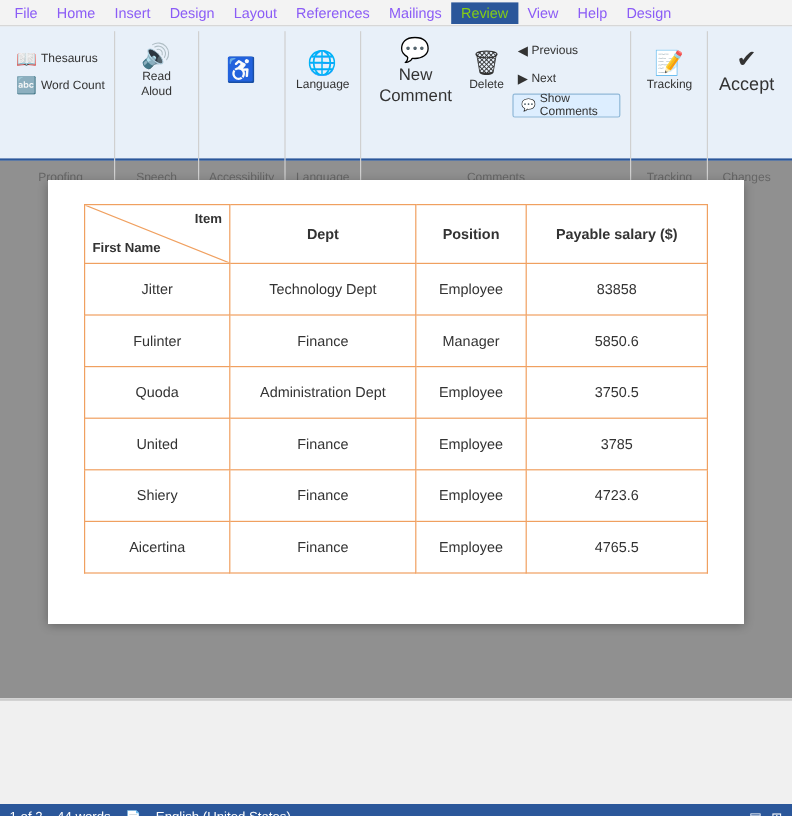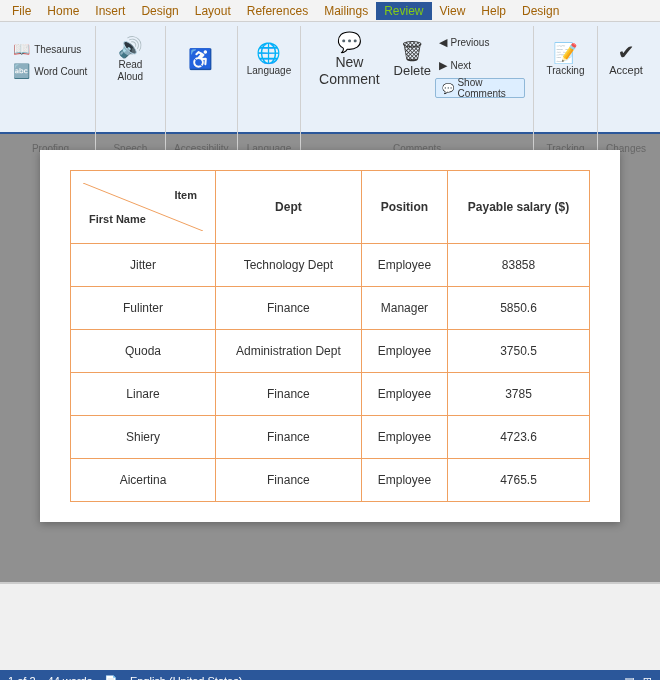--- a/index.html
+++ b/index.html
@@ -11,21 +11,21 @@
       border-bottom: 1px solid #d0d0d0;
       display: flex;
       align-items: center;
       height: 22px;
       padding: 0 4px;
     }
     .menu-item {
       padding: 2px 8px;
       font-size: 12px;
       cursor: pointer;
-      color: #a16207;
+      color: #8b5cf6;
     }
     .menu-item.active {
       background: #2b579a;
       color: #84cc16;
     }
 
     
     .ribbon {
       background: #e8f0f9;
       border-bottom: 2px solid #2b579a;
@@ -278,21 +278,21 @@
       <div class="ribbon-group-content" style="flex-direction:row;gap:4px;align-items:flex-start;height:64px;">
 
         <div class="ribbon-btn">
           <span class="ribbon-icon">💬</span>
           <span style="font-size:14px;">New
 Comment</span>
         </div>
 
         <div class="ribbon-btn">
           <span class="ribbon-icon">🗑</span>
-          <span style="font-size:13px;">Delete</span>
+          <span style="font-size:10px;">Delete</span>
         </div>
 
         <div style="display:flex;flex-direction:column;gap:3px;justify-content:flex-start;padding-top:4px;">
           <div class="ribbon-btn-small" style="width:90px;">
             <span style="margin-right:3px;font-size:11px;">◀</span>
             <span>Previous</span>
           </div>
           <div class="ribbon-btn-small" style="width:90px;">
             <span style="margin-right:3px;font-size:11px;">▶</span>
             <span>Next</span>
@@ -313,35 +313,35 @@
           <span style="font-size:10px;">Tracking</span>
         </div>
       </div>
       <div class="ribbon-group-label">Tracking</div>
     </div>
 
     <div class="ribbon-group" style="min-width:56px;">
       <div class="ribbon-group-content">
         <div class="ribbon-btn">
           <span class="ribbon-icon">✔</span>
-          <span style="font-size:11px;">Accept</span>
+          <span style="font-size:15px;">Accept</span>
         </div>
       </div>
       <div class="ribbon-group-label">Changes</div>
     </div>
 
   </div>
 </div>
 
 <div class="doc-area">
   <div class="doc-page">
     <table class="data-table">
       <thead>
         <tr>
-          <th style="padding:12px;width:120px;">
+          <th style="padding:0;width:120px;">
             <div class="diag-cell">
               <svg width="120" height="48">
                 <line x1="0" y1="0" x2="120" y2="48" stroke="#f0a060" stroke-width="1"></line>
               </svg>
               <span class="diag-item">Item</span>
               <span class="diag-firstname">First Name</span>
             </div>
           </th>
           <th>Dept</th>
           <th>Position</th>
@@ -361,21 +361,21 @@
             <td>Manager</td>
             <td>5850.6</td>
           </tr>
           <tr>
             <td>Quoda</td>
             <td>Administration Dept</td>
             <td>Employee</td>
             <td>3750.5</td>
           </tr>
           <tr>
-            <td>Linare</td>
+            <td>United</td>
             <td>Finance</td>
             <td>Employee</td>
             <td>3785</td>
           </tr>
           <tr>
             <td>Shiery</td>
             <td>Finance</td>
             <td>Employee</td>
             <td>4723.6</td>
           </tr>

